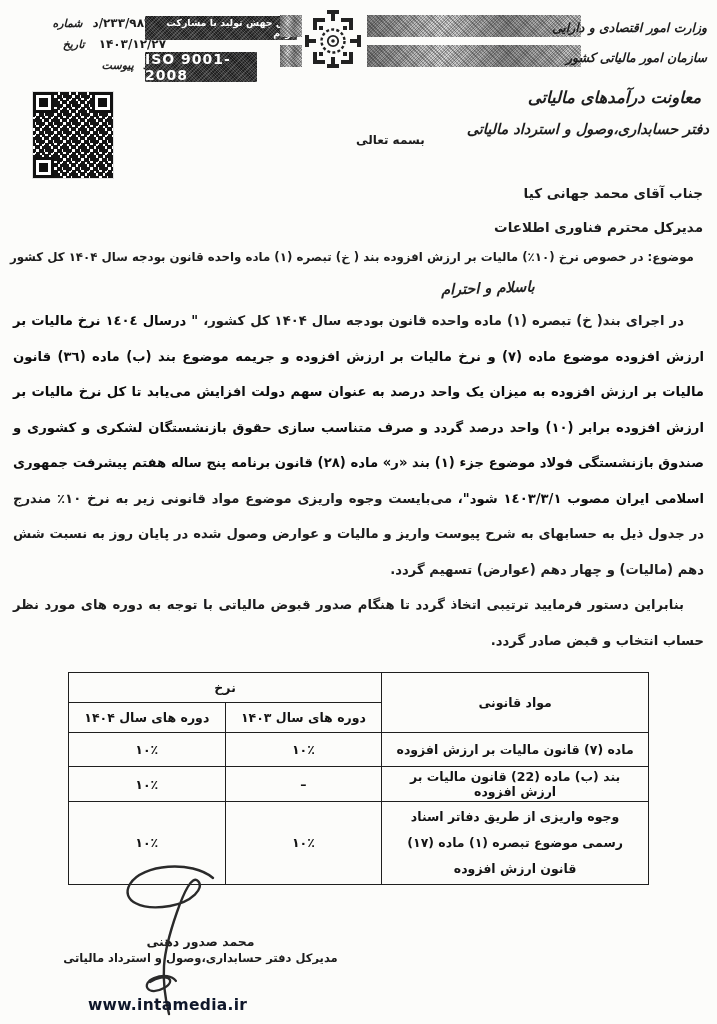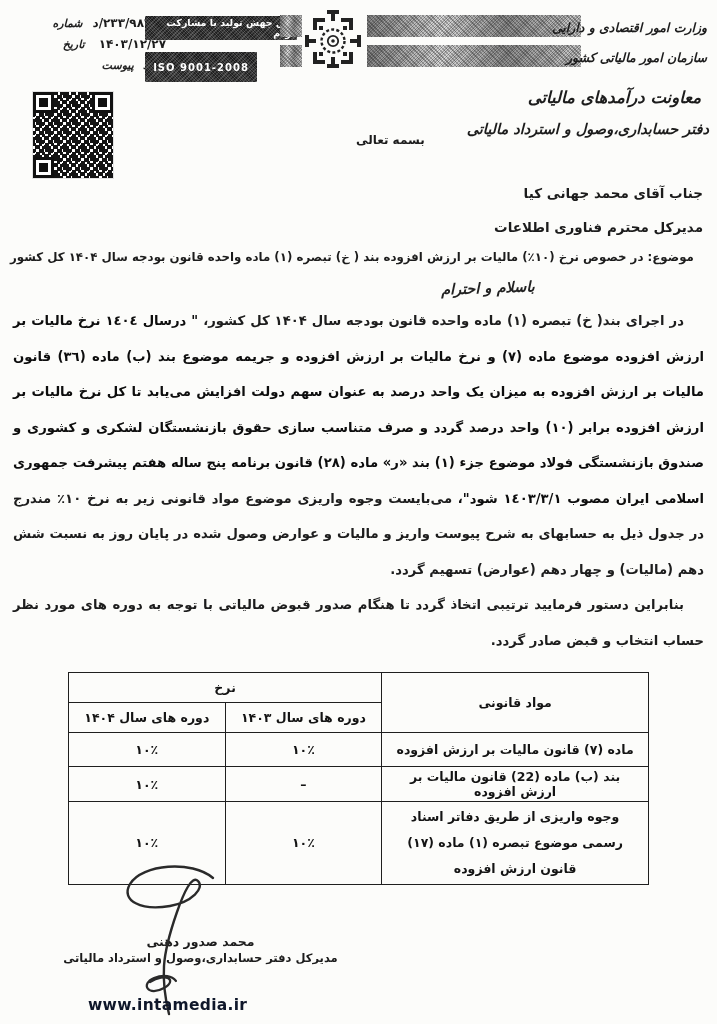--- a/index.html
+++ b/index.html
@@ -19,21 +19,21 @@
   
   .banner-dark{
     color:#fff;display:flex;align-items:center;justify-content:center;
     background-image:
       repeating-linear-gradient(135deg, rgba(255,255,255,.16) 0 1px, transparent 1px 3px),
       repeating-linear-gradient(45deg, rgba(120,120,120,.35) 0 1px, transparent 1px 2px),
       linear-gradient(#191919,#242424);
     border-radius:1px;
   }
   .banner-slogan{top:16px;left:145px;width:152px;height:24px;font-size:9.5px;font-weight:700;}
-  .banner-iso{top:52px;left:145px;width:112px;height:30px;font-size:10px;font-weight:700;letter-spacing:1px;direction:ltr;}
+  .banner-iso{top:52px;left:145px;width:112px;height:30px;font-size:14px;font-weight:700;letter-spacing:1px;direction:ltr;}
 
   
   .gbar{
     height:22px;
     background-image:
       repeating-linear-gradient(45deg, rgba(25,25,25,.35) 0 1px, transparent 1px 3px),
       repeating-linear-gradient(-45deg, rgba(25,25,25,.28) 0 1px, transparent 1px 2px),
       linear-gradient(90deg,#858585,#d8d8d8 35%,#8e8e8e 65%,#cccccc);
   }
   .g1{top:15px;left:367px;width:214px;}

